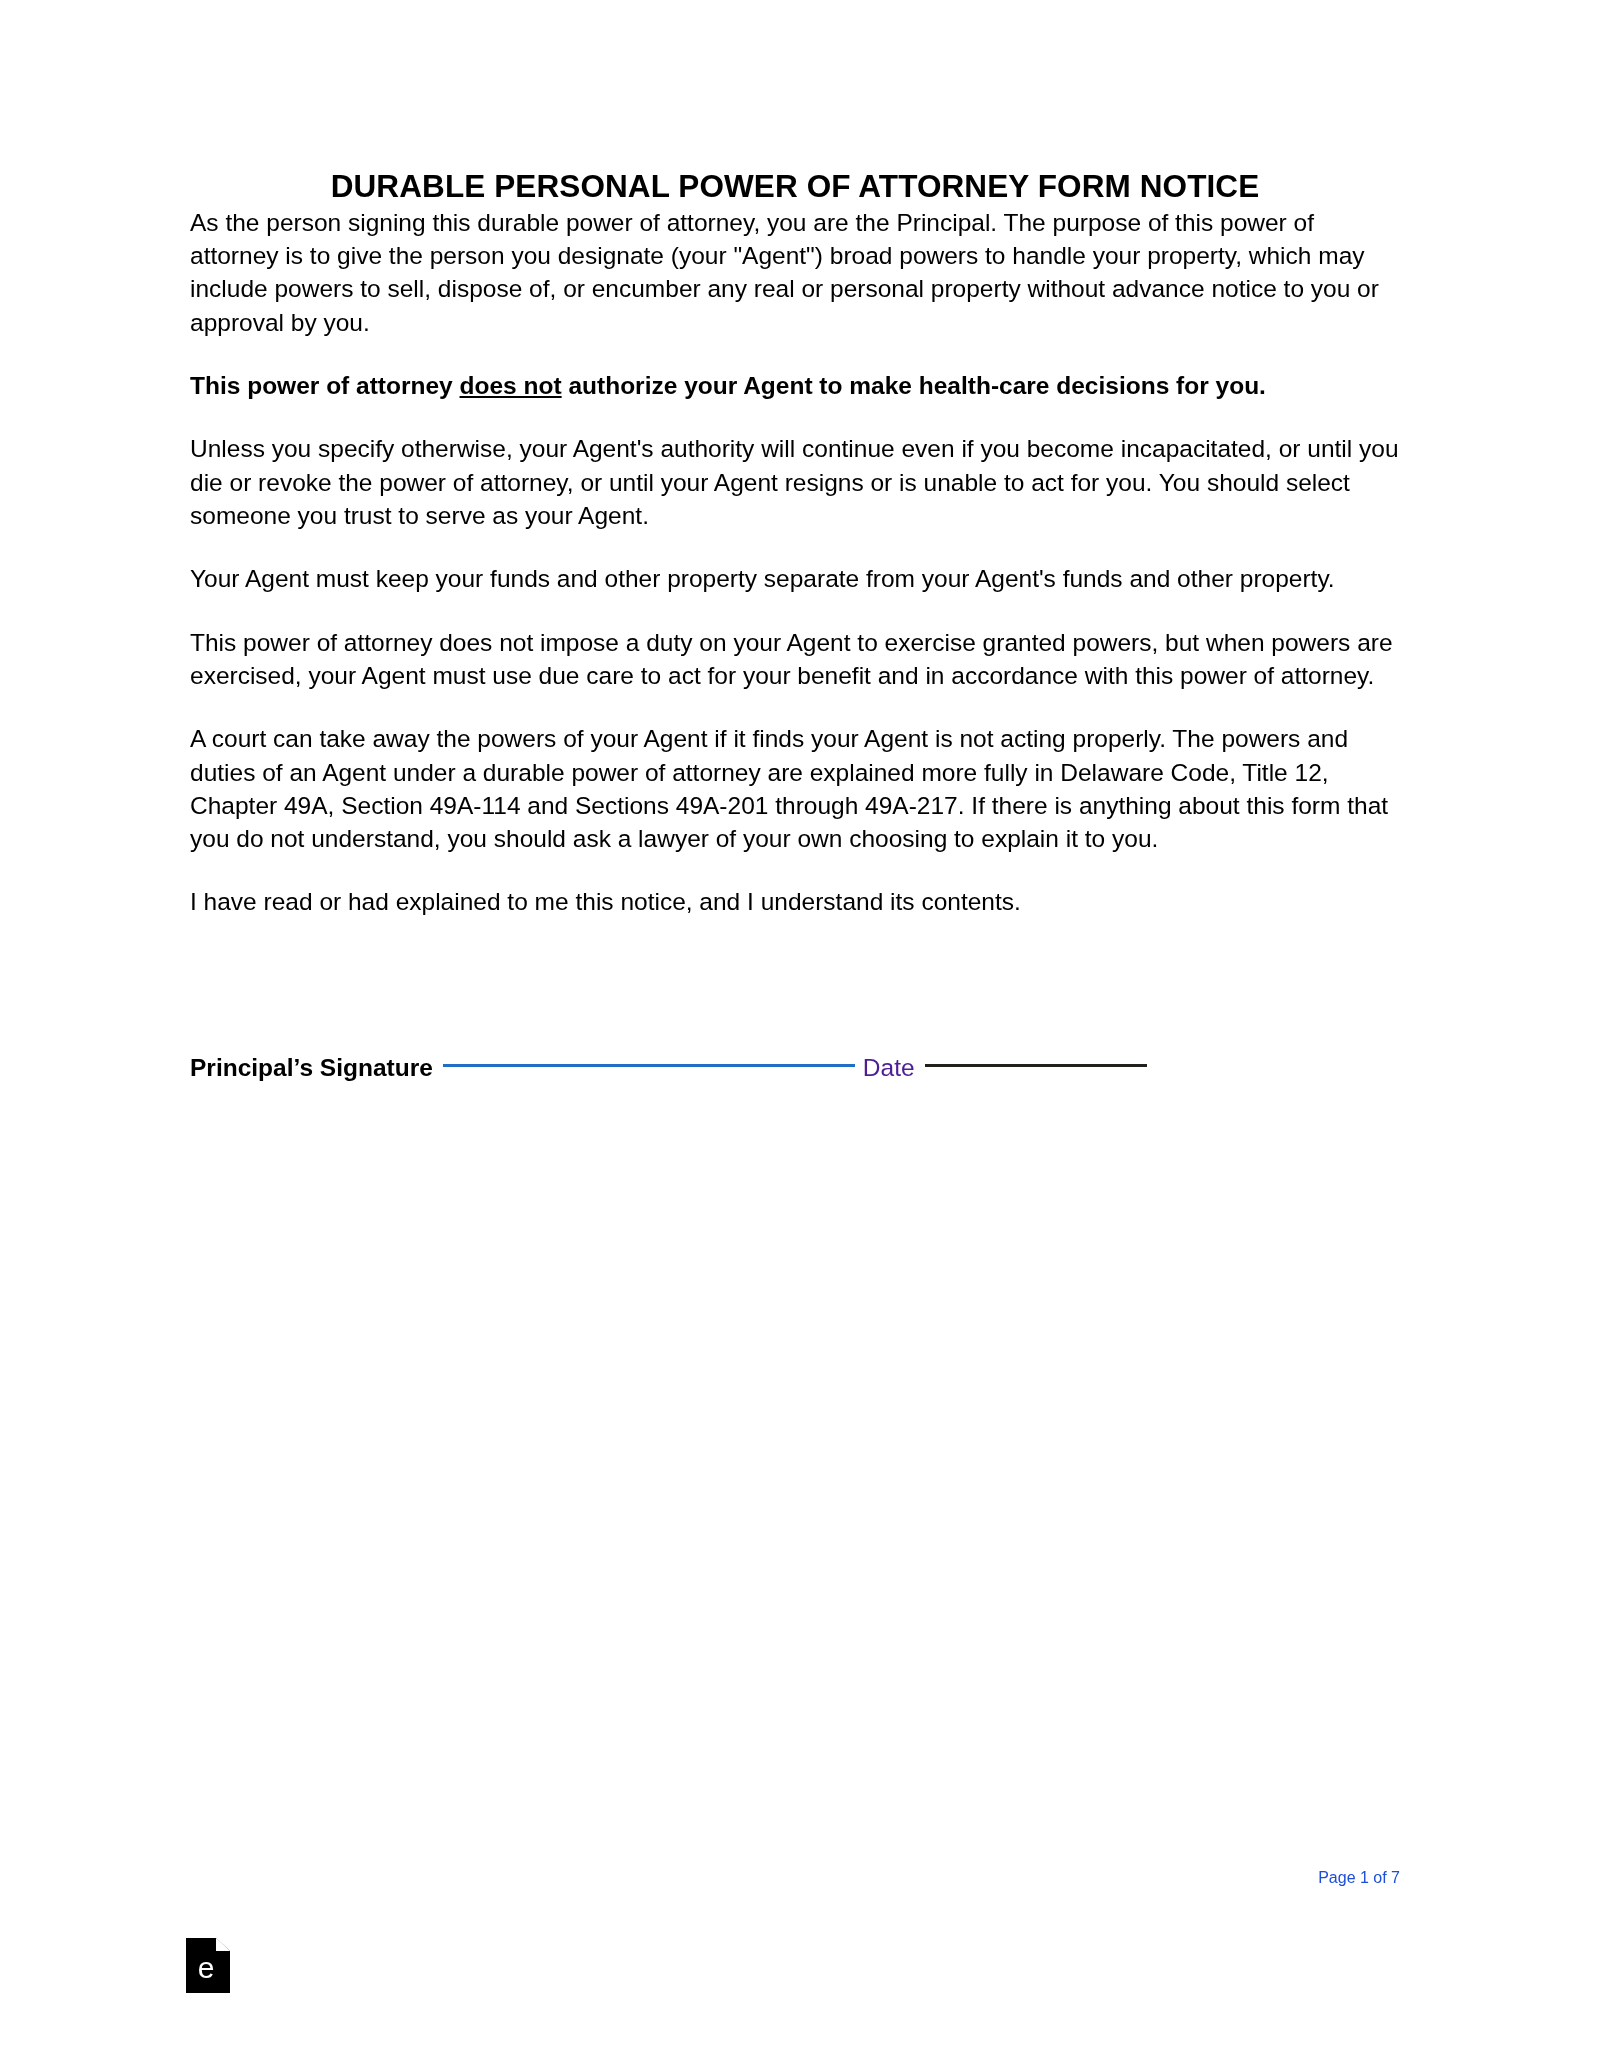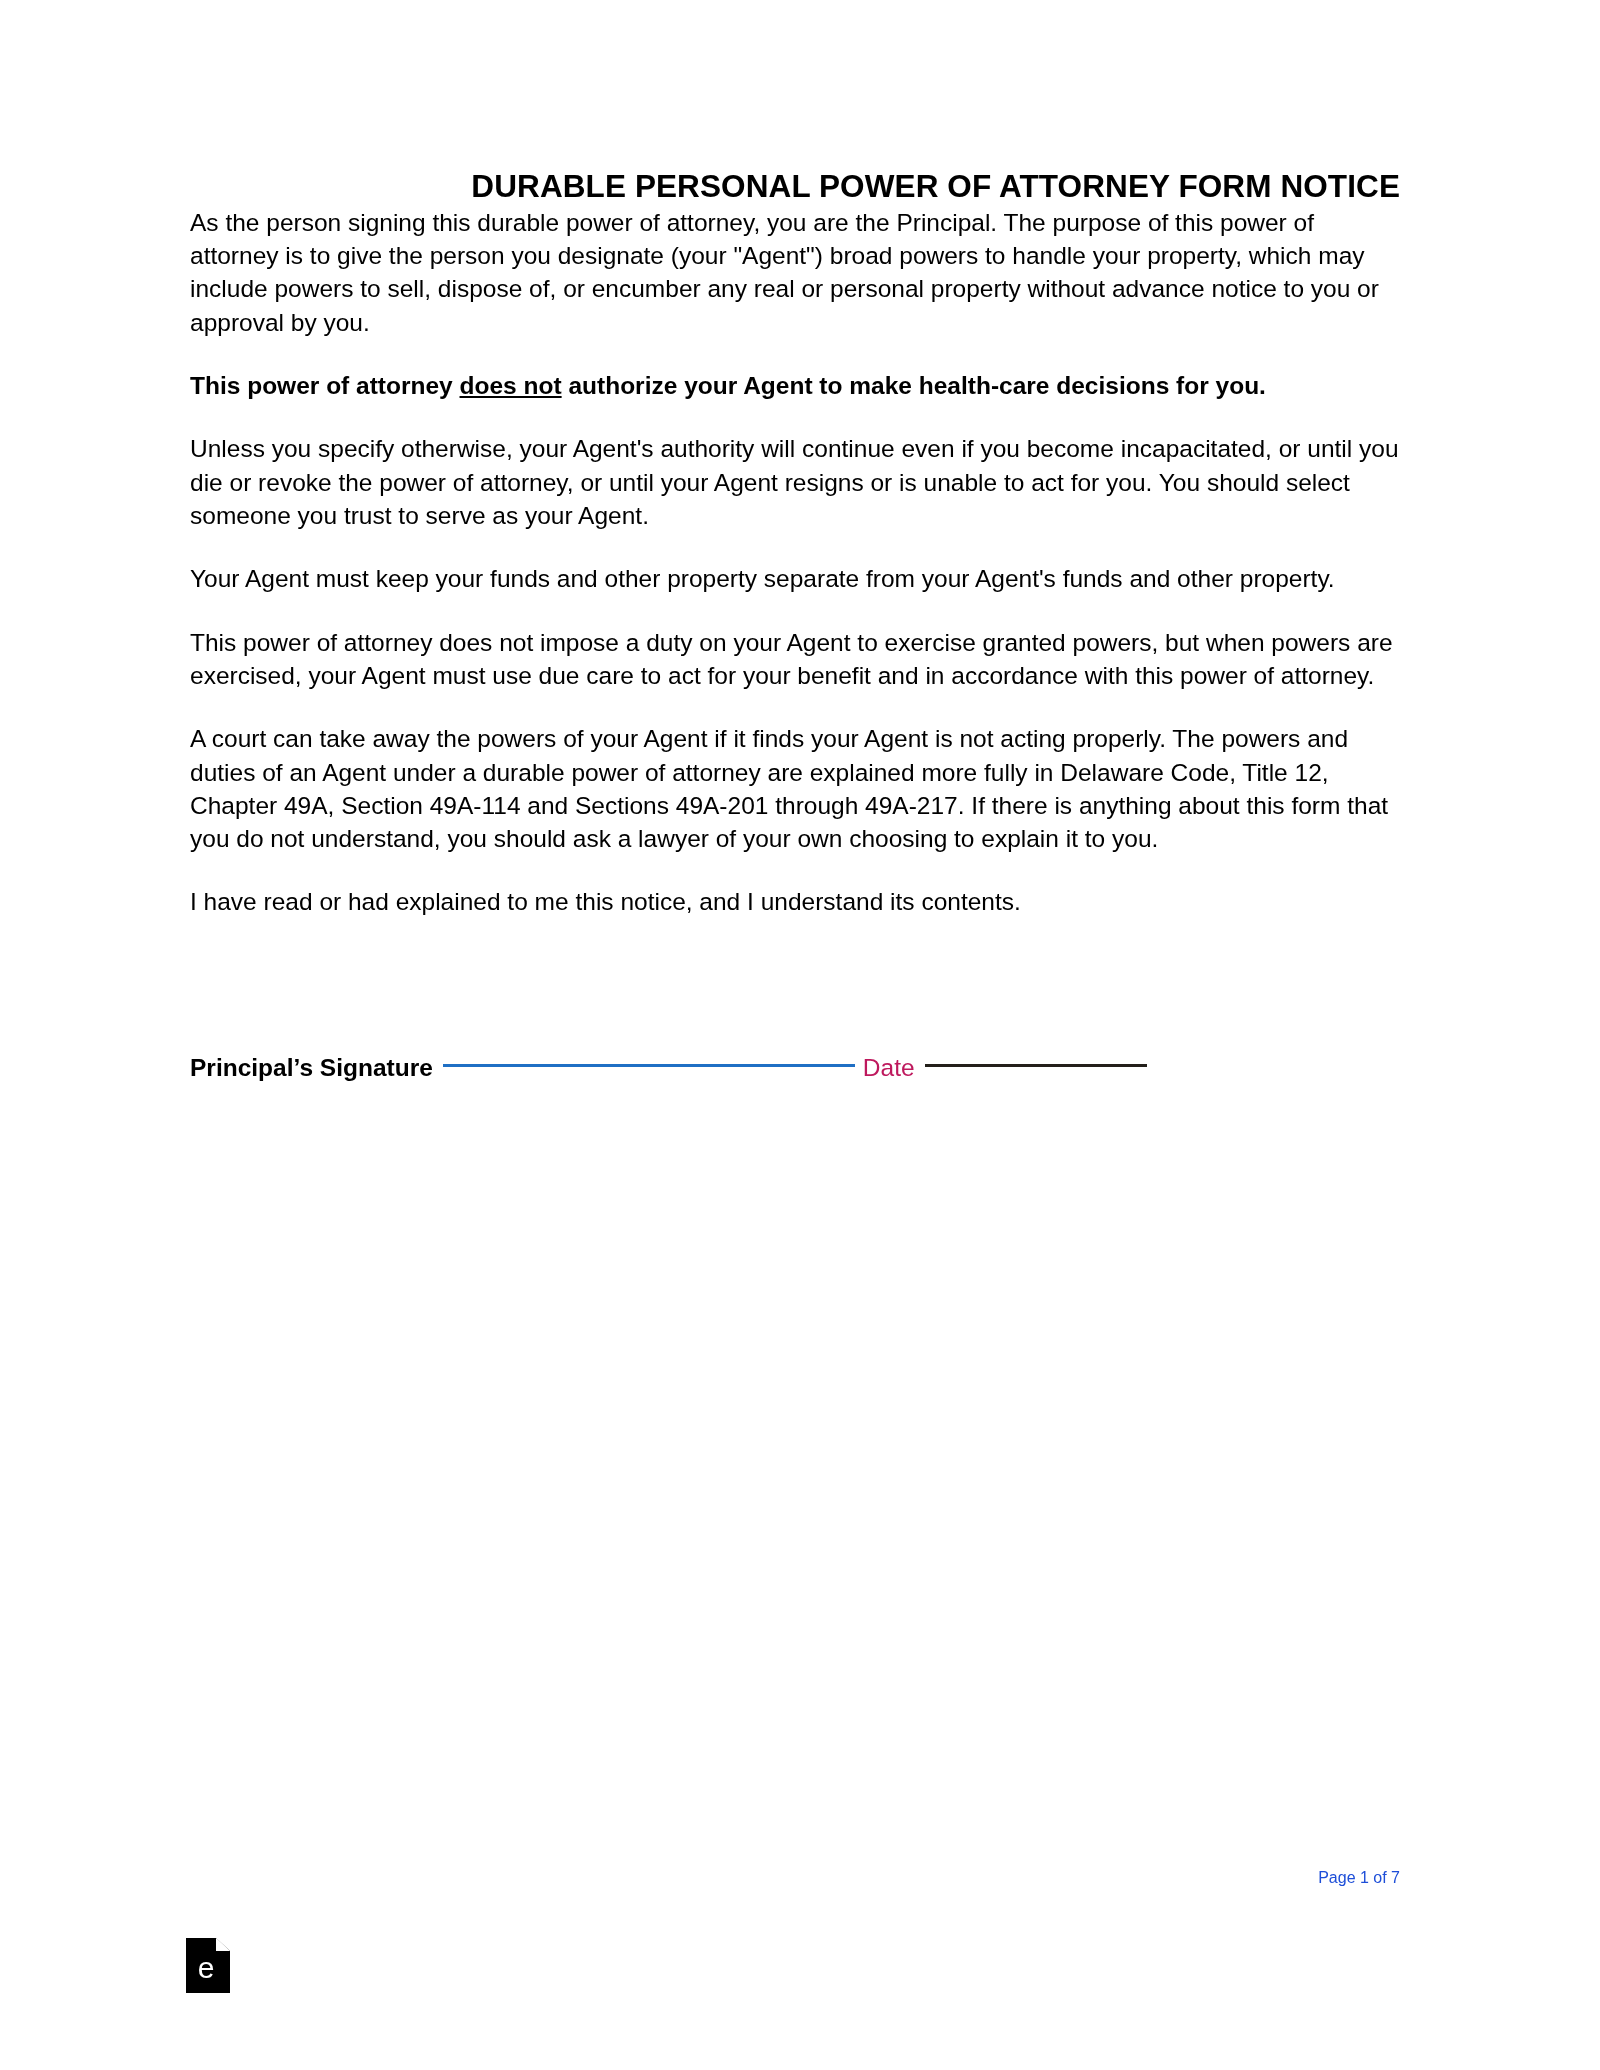--- a/index.html
+++ b/index.html
@@ -29,21 +29,21 @@
     left: 190px;
     top: 0;
     width: 1210px;
   }
 
   .doc-title {
     margin: 0;
     padding-top: 168px;
     font-size: 31.5px;
     font-weight: bold;
-    text-align: right;
+    text-align: center;
     letter-spacing: 0.1px;
     line-height: 1.2;
     color: #000000;
   }
 
   .body-block {
   }
 
   p.para {
     margin: 0 0 30px 0;
@@ -84,21 +84,21 @@
     width: 412px;
     margin: 0 8px 0 10px;
     border-bottom: 3px solid #1f6fc4;
     height: 1px;
     position: relative;
     top: -2px;
   }
 
   .date-label {
     font-weight: normal;
-    color: #be185d;
+    color: #4c1d95;
   }
 
   .sig-line-dark {
     display: inline-block;
     width: 222px;
     margin-left: 10px;
     border-bottom: 3px solid #231f1a;
     height: 1px;
     position: relative;
     top: -2px;

